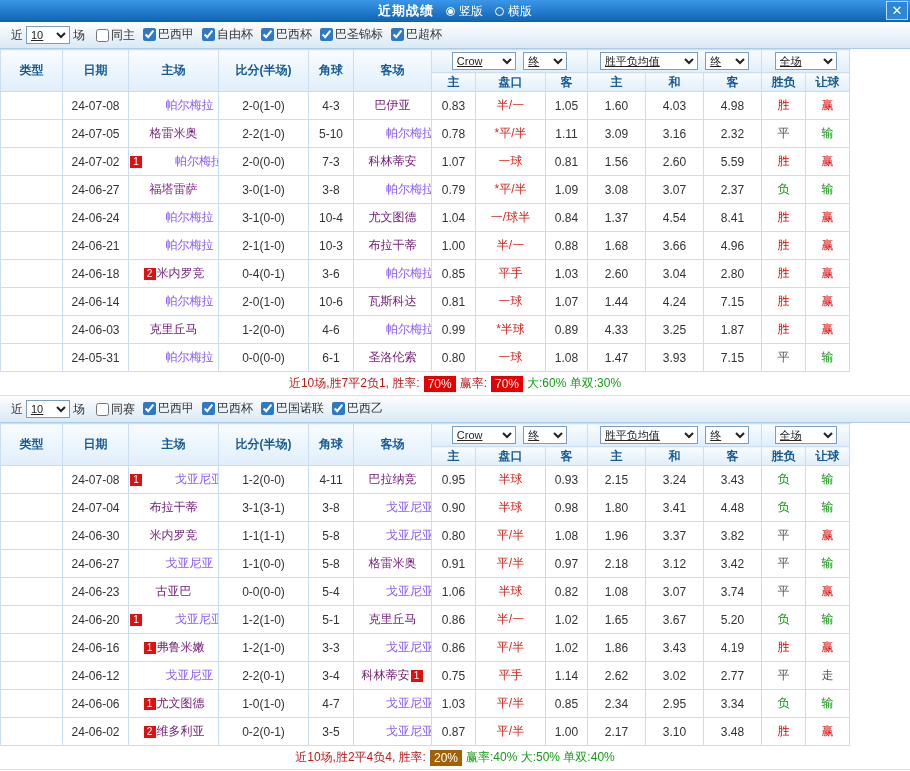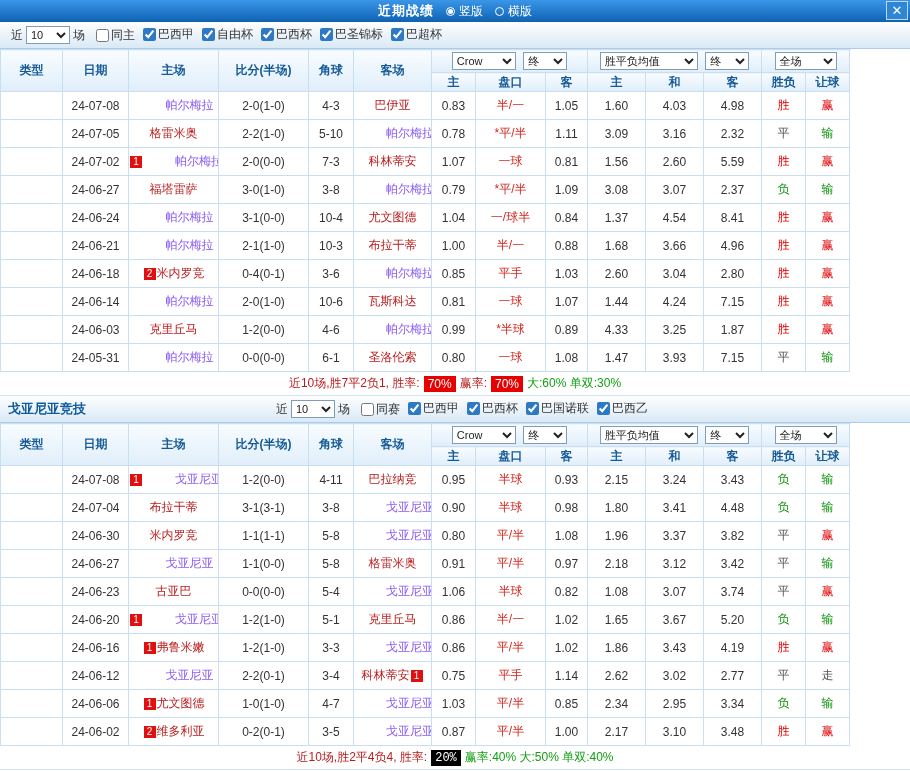--- a/index.html
+++ b/index.html
@@ -14,40 +14,40 @@
   .radio.sel::after{content:"";position:absolute;left:1px;top:1px;right:1px;bottom:1px;background:#fff;border-radius:50%;}
   .close-btn{position:absolute;right:2px;top:1px;width:22px;height:19px;line-height:17px;text-align:center;background:#2f86d6;border:1px solid #bcd9f2;color:#fff;font-weight:bold;font-size:13px;cursor:pointer;}
 
   
   .sec-head{height:27px;display:flex;align-items:center;background:linear-gradient(#fefefe,#d9e9f6);border-bottom:1px solid #aecce8;padding:0 8px;}
   .team-name{color:#0f5a9e;font-weight:bold;font-size:13px;flex:0 0 265px;}
   .filters{display:flex;align-items:center;}
   .flabel{margin:0 3px;}
   .chk{display:inline-flex;align-items:center;margin-left:8px;cursor:pointer;}
   .chk input{margin:0 2px 0 0;accent-color:#2e79c6;width:13px;height:13px;}
-  select{font-family:inherit;font-size:11px;height:18px;border:1px solid #7f9db9;background:#fff;color:#222;}
+  select{font-family:inherit;font-size:11px;height:18px;border:1px solid #7f9db9;background:#fff;color:#222;text-decoration:underline;}
   .sel-near{width:44px;}
   .sel-co{width:64px;}
   .sel-fin{width:44px;}
   .sel-eu{width:98px;}
   .sel-scope{width:62px;}
 
   
   table.matches{width:796px;border-collapse:collapse;table-layout:fixed;}
   .matches th,.matches td{border:1px solid #c9dff1;text-align:center;overflow:hidden;white-space:nowrap;}
   .matches thead th{background:linear-gradient(#f8fcff,#e0eefa);color:#155a96;font-weight:bold;}
   .matches tr.h1 th{height:23px;}
   .matches tr.h2 th{height:19px;}
   .matches tbody td{height:28px;background:#fff;}
   .selcell select{margin:0 2px;}
   td.type{color:#fff;}
   td.type-blue{background:linear-gradient(#69a4da,#4484c1);}
   td.type-orange{background:linear-gradient(#f8ba43,#ee9c16);}
   .focus{color:#8b5cf6;margin-left:32px;}
-  .opp{color:#b91c1c;}
+  .opp{color:#701a75;}
   td.hcap{color:#d22820;}
   td.draw{color:#2a6ebb;}
   td.odd{color:#333;}
   .c-red{color:#e00000;}
   .c-green{color:#109310;}
   .c-gray{color:#555;}
   .badge{display:inline-block;width:12px;height:12px;line-height:12px;background:#e01010;color:#fff;font-size:10px;margin:0 1px;vertical-align:middle;}
 
   
   .summary{height:24px;display:flex;align-items:center;justify-content:center;border-bottom:1px solid #cfe3f3;background:#fff;}
@@ -326,21 +326,20 @@
     <span class="s-pre">近10场,胜7平2负1, 胜率:</span>
     <span class="s-badge win" style="background: rgb(230, 0, 0);">70%</span>
     <span class="s-pre s-mid">赢率:</span>
     <span class="s-badge cover" style="background: rgb(230, 0, 0);">70%</span>
     <span class="s-tail">大:60% 单双:30%</span>
   </div>
 </section>
 
 <section class="team-section">
   <div class="sec-head">
-    <span class="team-name">戈亚尼亚竞技</span>
     <div class="filters">
       <span class="flabel">近</span>
       <select class="sel-near"><option>10</option></select>
       <span class="flabel">场</span>
       <label class="chk">
         <input type="checkbox" style="">
         <span>同赛</span>
       </label>
       <span class="leagues"><label class="chk">
             <input type="checkbox" checked="" style="">
@@ -575,17 +574,17 @@
           <td class="odd draw">3.10</td>
           <td class="odd">3.48</td>
           <td class="res c-red">胜</td>
           <td class="res c-red">赢</td>
           <td class="res c-green">小</td>
         </tr>
       </tbody>
   </table>
   <div class="summary">
     <span class="s-pre">近10场,胜2平4负4, 胜率:</span>
-    <span class="s-badge win" style="background: #000000; font-family: Liberation Mono, monospace;">20%</span>
+    <span class="s-badge win" style="background: #a16207;">20%</span>
 
     <span class="s-tail">赢率:40% 大:50% 单双:40%</span>
   </div>
 </section>
 
 </body></html>

